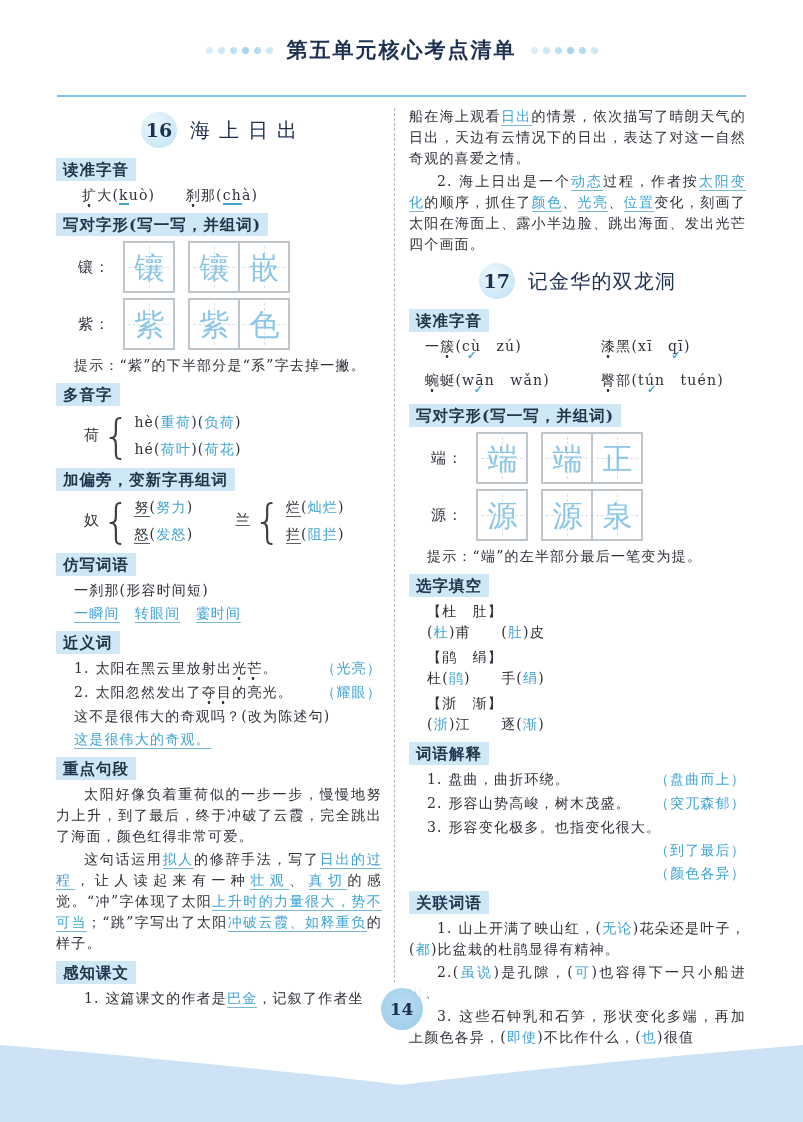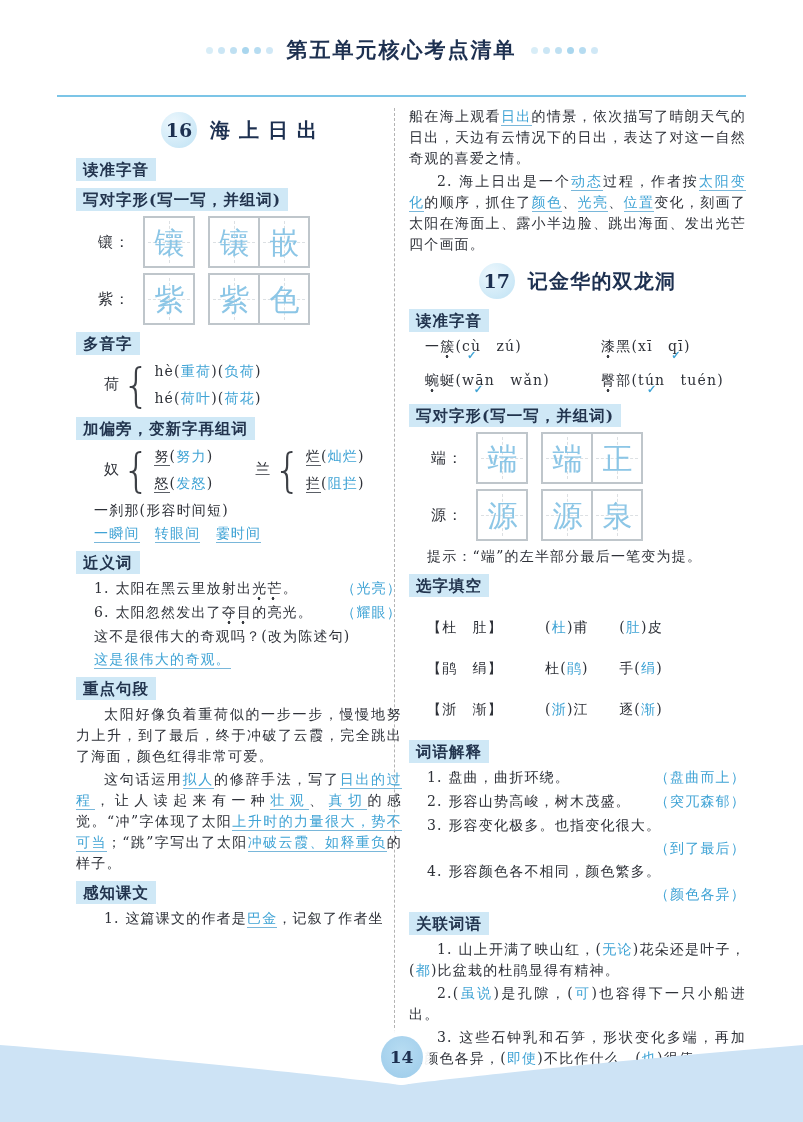--- a/index.html
+++ b/index.html
@@ -24,28 +24,28 @@
   .dots{display:flex;gap:5px;align-items:center;}
   .dot{width:7px;height:7px;border-radius:50%;background:#a9d6ee;}
   .dots .dot:nth-child(1){opacity:.45}.dots .dot:nth-child(2){opacity:.6}
   .dots .dot:nth-child(3){opacity:.75}.dots .dot:nth-child(5){opacity:.85}
   .dots .dot:nth-child(6){opacity:.55}
   .rule{position:absolute;top:95px;left:57px;width:689px;height:2px;background:var(--rule);}
   .divider{position:absolute;left:394px;top:108px;height:925px;width:0;border-left:1px dashed #b3b3b3;}
 
   
   .col{position:absolute;top:104px;font-size:14px;line-height:21px;letter-spacing:1.2px;}
-  .col-left{left:76px;width:326px;}
+  .col-left{left:56px;width:326px;}
   .col-right{left:409px;width:337px;}
 
   .lesson-title{display:flex;align-items:center;justify-content:center;gap:13px;margin:8px 0 10px;}
   .num-circle{width:36px;height:36px;border-radius:50%;flex:0 0 auto;
     background:radial-gradient(circle at 35% 30%,#ecf7fd,#bfe2f4);
     color:var(--navy);font-weight:bold;font-size:19px;display:flex;align-items:center;justify-content:center;letter-spacing:0;}
-  .lesson-name{font-size:20px;font-weight:bold;color:var(--navy);}
+  .lesson-name{font-size:20px;font-weight:normal;color:var(--navy);}
   .spaced{letter-spacing:0.45em;margin-right:-0.45em;}
 
   .sec-h{margin:7px 0 4px;}
   .sec-h span{display:inline-block;background:var(--hl);color:#22344e;font-weight:bold;
     font-size:15.5px;line-height:21px;padding:1px 7px 1px 7px;letter-spacing:1px;}
 
   .line{margin:2px 0;}
   .ind{padding-left:26px;}
   .ind2{padding-left:18px;}
   .para{text-indent:2em;text-align:justify;margin:2px 0;}
@@ -86,26 +86,26 @@
   .b-lines{display:flex;flex-direction:column;gap:3px;font-size:14px;line-height:20px;}
 
   
   .qa-line{display:flex;justify-content:space-between;padding-left:18px;margin:3px 0;}
   .qa-a{color:var(--accent);flex:0 0 auto;}
   .ans-own{color:var(--accent);text-align:right;margin:2px 0;}
 
   .pron-row{display:flex;padding-left:16px;margin:3px 0 13px;}
   .pron-item{min-width:176px;}
 
-  .choose-row{display:flex;padding-left:18px;margin:20px 0;}
+  .choose-row{display:flex;padding-left:18px;margin:4px 0;flex-direction:column;}
   .choose-bracket{width:118px;flex:0 0 auto;}
 
   
   .footer{position:absolute;left:0;bottom:0;width:803px;height:80px;z-index:2;}
-  .page-badge{position:absolute;left:50%;transform:translateX(-50%);top:1036px;width:42px;height:42px;
+  .page-badge{position:absolute;left:50%;transform:translateX(-50%);top:988px;width:42px;height:42px;
     border-radius:50%;background:radial-gradient(circle at 50% 38%,#b7dcf2,#9ccbea);
     display:flex;align-items:center;justify-content:center;color:var(--navy);
     font-weight:bold;font-size:17px;z-index:3;box-shadow:0 0 0 7px rgba(255,255,255,.92);letter-spacing:0;}
 </style>
 </head>
 <body>
 
 <header class="page-header">
   <span class="dots">
     <span class="dot"></span>
@@ -129,20 +129,21 @@
 <div class="divider"></div>
 
 <main class="col col-left">
 
   <div class="lesson-title">
     <span class="num-circle">16</span>
     <span class="lesson-name spaced">海上日出</span>
   </div>
 
   <div class="sec-h"><span>读准字音</span></div>
+  <div class="line ind"><span class="sg-dot">扩</span><span class="sg-p">大(</span><span class="sg-ulb">k</span><span class="sg-p">uò)　　</span><span class="sg-dot">刹</span><span class="sg-p">那(</span><span class="sg-ulb">ch</span><span class="sg-p">à)</span></div>
 
   <div class="sec-h"><span>写对字形(写一写，并组词)</span></div>
   <div class="grid-row">
     <span class="grid-label">镶：</span>
     <div class="cells">
         <div class="cell">
           <span>镶</span>
         </div>
       </div>
     <div class="cells">
@@ -163,20 +164,21 @@
       </div>
     <div class="cells">
       <div class="cell">
           <span>紫</span>
         </div>
       <div class="cell">
           <span>色</span>
         </div>
     </div>
   </div>
+  <div class="hint ind2">提示：“紫”的下半部分是“系”字去掉一撇。</div>
 
   <div class="sec-h"><span>多音字</span></div>
   <div class="brace-row">
     <div class="brace-group">
       <span class="b-base">荷</span>
       <span class="b-brace">{</span>
       <div class="b-lines">
         <span class="line"><span class="sg-p">hè(</span><span class="sg-b">重荷</span><span class="sg-p">)(</span><span class="sg-b">负荷</span><span class="sg-p">)</span></span>
         <span class="line"><span class="sg-p">hé(</span><span class="sg-b">荷叶</span><span class="sg-p">)(</span><span class="sg-b">荷花</span><span class="sg-p">)</span></span>
       </div>
@@ -196,30 +198,31 @@
     <div class="brace-group">
       <span class="b-base">兰</span>
       <span class="b-brace">{</span>
       <div class="b-lines">
         <span class="line"><span class="sg-u">烂</span><span class="sg-p">(</span><span class="sg-b">灿烂</span><span class="sg-p">)</span></span>
         <span class="line"><span class="sg-u">拦</span><span class="sg-p">(</span><span class="sg-b">阻拦</span><span class="sg-p">)</span></span>
       </div>
     </div>
   </div>
 
+  <div class="sec-h"><span>仿写词语</span></div>
   <div class="line ind2">一刹那(形容时间短)</div>
   <div class="line ind2"><span class="sg-bu">一瞬间</span><span class="sg-p">　</span><span class="sg-bu">转眼间</span><span class="sg-p">　</span><span class="sg-bu">霎时间</span></div>
 
   <div class="sec-h"><span>近义词</span></div>
   <div class="qa-line">
     <span><span class="sg-p">1. 太阳在黑云里放射出</span><span class="sg-dot">光芒</span><span class="sg-p">。</span></span>
     <span class="qa-a">（光亮）</span>
   </div>
   <div class="qa-line">
-    <span><span class="sg-p">6. 太阳忽然发出了</span><span class="sg-dot">夺目</span><span class="sg-p">的亮光。</span></span>
+    <span><span class="sg-p">2. 太阳忽然发出了</span><span class="sg-dot">夺目</span><span class="sg-p">的亮光。</span></span>
     <span class="qa-a">（耀眼）</span>
   </div>
 
   <div class="line ind2">这不是很伟大的奇观吗？(改为陈述句)</div>
   <div class="line ind2"><span class="sg-bu">这是很伟大的奇观。</span></div>
 
   <div class="sec-h"><span>重点句段</span></div>
   <p class="para">太阳好像负着重荷似的一步一步，慢慢地努力上升，到了最后，终于冲破了云霞，完全跳出了海面，颜色红得非常可爱。</p>
   <p class="para"><span class="sg-p">这句话运用</span><span class="sg-bu">拟人</span><span class="sg-p">的修辞手法，写了</span><span class="sg-bu">日出的过程</span><span class="sg-p">，让人读起来有一种</span><span class="sg-bu">壮观</span><span class="sg-p">、</span><span class="sg-bu">真切</span><span class="sg-p">的感觉。“冲”字体现了太阳</span><span class="sg-bu">上升时的力量很大，势不可当</span><span class="sg-p">；“跳”字写出了太阳</span><span class="sg-bu">冲破云霞、如释重负</span><span class="sg-p">的样子。</span></p>
 
@@ -300,21 +303,20 @@
   <div class="qa-line">
     <span>1. 盘曲，曲折环绕。</span>
     <span class="qa-a">（盘曲而上）</span>
   </div>
   <div class="qa-line">
     <span>2. 形容山势高峻，树木茂盛。</span>
     <span class="qa-a">（突兀森郁）</span>
   </div>
   <div class="line ind2">3. 形容变化极多。也指变化很大。</div>
   <div class="ans-own">（到了最后）</div>
-  <div class="line ind2">4. 形容颜色各不相同，颜色繁多。</div>
   <div class="ans-own">（颜色各异）</div>
 
   <div class="sec-h"><span>关联词语</span></div>
   <p class="para"><span class="sg-p">1. 山上开满了映山红，(</span><span class="sg-b">无论</span><span class="sg-p">)花朵还是叶子，(</span><span class="sg-b">都</span><span class="sg-p">)比盆栽的杜鹃显得有精神。</span></p>
   <p class="para"><span class="sg-p">2.(</span><span class="sg-b">虽说</span><span class="sg-p">)是孔隙，(</span><span class="sg-b">可</span><span class="sg-p">)也容得下一只小船进出。</span></p>
   <p class="para"><span class="sg-p">3. 这些石钟乳和石笋，形状变化多端，再加上颜色各异，(</span><span class="sg-b">即使</span><span class="sg-p">)不比作什么，(</span><span class="sg-b">也</span><span class="sg-p">)很值</span></p>
 </main>
 
 <div class="footer">
   <svg width="803" height="80" viewBox="0 0 803 80" xmlns="http://www.w3.org/2000/svg">

